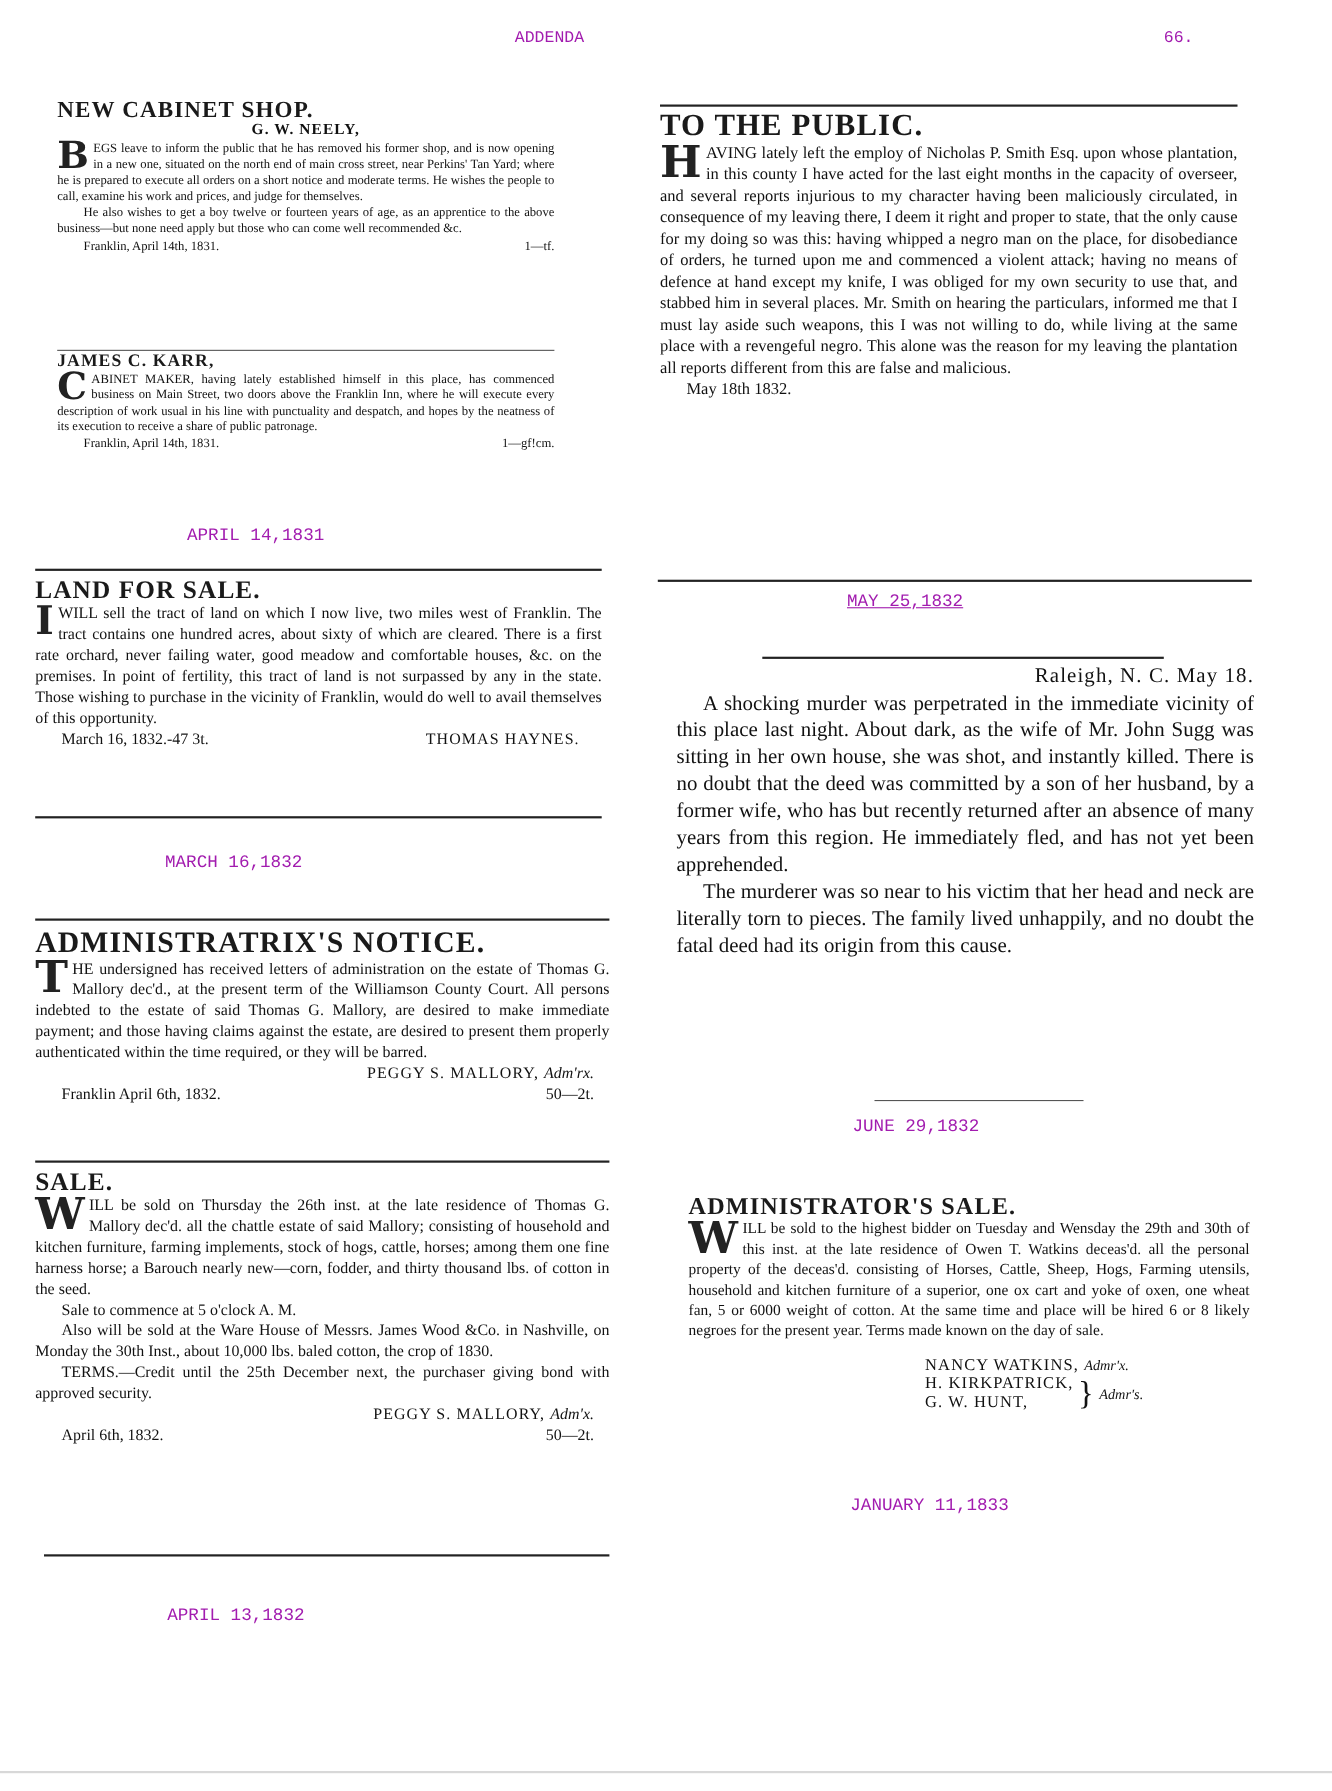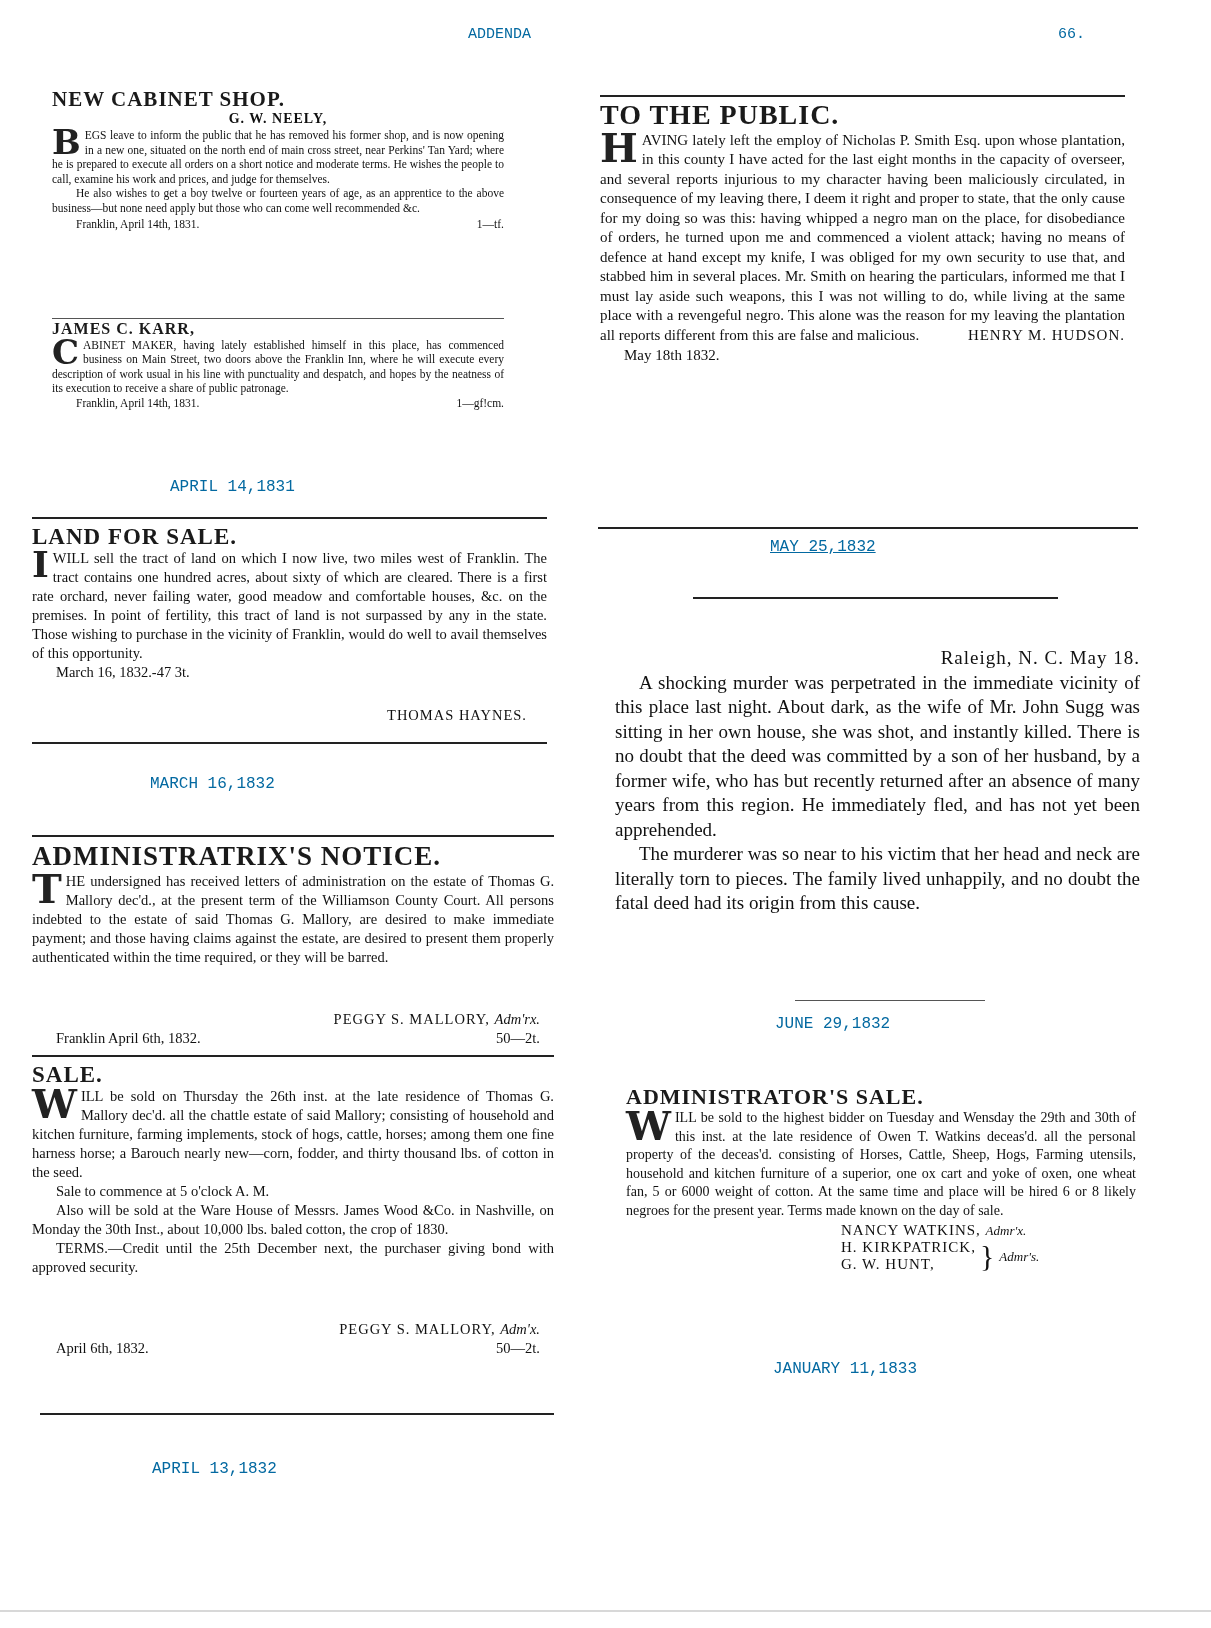--- a/index.html
+++ b/index.html
@@ -1,27 +1,27 @@
 <!DOCTYPE html>
 <html><head>
 <meta charset="utf-8">
 <style>
   html, body { margin: 0; padding: 0; background: #ffffff; }
   body { width: 1211px; height: 1628px; position: relative; overflow: hidden; color: #111; font-family: "Liberation Serif", "DejaVu Serif", serif; }
-  .mono { font-family: "Liberation Mono", "DejaVu Sans Mono", monospace; color: #0369a1; }
+  .mono { font-family: "Liberation Mono", "DejaVu Sans Mono", monospace; color: #a21caf; }
   .page-head { position: absolute; top: 26px; font-size: 15px; }
   .ad { position: absolute; }
   .ad-title { text-align: left; font-weight: bold; letter-spacing: 1px; margin: 0; line-height: 1.1; color: #1a1a1a; }
   .ad-sub { text-align: center; font-weight: bold; margin: 0; line-height: 1.1; letter-spacing: 1px; }
   .ad-body { text-align: justify; margin: 0; }
   .ad-body p { margin: 0; }
   .drop { float: left; font-weight: bold; font-family: "DejaVu Serif", serif; line-height: 0.85; margin-right: 4px; color: #222; }
   .indent { text-indent: 24px; }
   .row { display: flex; justify-content: space-between; padding-left: 24px; }
-  .sig { text-align: right; letter-spacing: 1px; margin-top: 43px; }
+  .sig { text-align: right; letter-spacing: 1px; }
   .sig i { letter-spacing: 0; }
   .rule { position: absolute; height: 2px; background: #222; }
   .rule.thin { height: 1px; background: #555; }
   .date { position: absolute; font-size: 16px; }
   .edge { position: absolute; left: 0; right: 0; top: 1610px; height: 2px; background: #d8d8d8; }
 </style>
 </head>
 <body>
 
 <div class="page-head mono" style="left:468px;">ADDENDA</div>
@@ -112,21 +112,20 @@
 
 <div class="date mono" style="left:152px; top:1460px;">APRIL 13,1832</div>
 
 <div class="rule" style="left:600px; top:95px; width:525px;"></div>
 <div class="ad" style="left:600px; top:100px; width:525px; font-size:15px; line-height:19.5px;">
   <h2 class="ad-title" style="font-size:28px;">TO THE PUBLIC.</h2>
   <div class="ad-body">
     <span class="drop" style="font-size:40px;">H</span>
     <p>AVING lately left the employ of Nicholas P. Smith Esq. upon whose plantation, in this county I have acted for the last eight months in the capacity of overseer, and several reports injurious to my character having been maliciously circulated, in consequence of my leaving there, I deem it right and proper to state, that the only cause for my doing so was this: having whipped a negro man on the place, for disobediance of orders, he turned upon me and commenced a violent attack; having no means of defence at hand except my knife, I was obliged for my own security to use that, and stabbed him in several places. Mr. Smith on hearing the particulars, informed me that I must lay aside such weapons, this I was not willing to do, while living at the same place with a revengeful negro. This alone was the reason for my leaving the plantation all reports different from this are false and malicious.</p>
   </div>
-  <div class="sig" style="margin-top:-19px;">HENRY M. HUDSON.</div>
   <div style="padding-left:24px;">May 18th 1832.</div>
 </div>
 <div class="rule" style="left:598px; top:527px; width:540px;"></div>
 
 <div class="date mono" style="left:770px; top:538px;text-decoration:underline;">MAY 25,1832</div>
 <div class="rule" style="left:693px; top:597px; width:365px;"></div>
 
 <div class="ad" style="left:615px; top:603px; width:525px; font-size:19px; line-height:24.5px;">
   <div class="sig">Raleigh, N. C. May 18.</div>
   <div class="ad-body">
@@ -137,21 +136,21 @@
 <div class="rule thin" style="left:795px; top:1000px; width:190px;"></div>
 
 <div class="date mono" style="left:775px; top:1015px;">JUNE 29,1832</div>
 
 <div class="ad" style="left:626px; top:1085px; width:510px; font-size:14px; line-height:18.5px;">
   <h2 class="ad-title" style="font-size:22px;">ADMINISTRATOR'S SALE.</h2>
   <div class="ad-body">
     <span class="drop" style="font-size:40px;">W</span>
     <p>ILL be sold to the highest bidder on Tuesday and Wensday the 29th and 30th of this inst. at the late residence of Owen T. Watkins deceas'd. all the personal property of the deceas'd. consisting of Horses, Cattle, Sheep, Hogs, Farming utensils, household and kitchen furniture of a superior, one ox cart and yoke of oxen, one wheat fan, 5 or 6000 weight of cotton. At the same time and place will be hired 6 or 8 likely negroes for the present year. Terms made known on the day of sale.</p>
   </div>
-  <div style="margin-left:215px; margin-top:2px; font-size:15px; line-height:17px; letter-spacing:1px;">
+  <div style="margin-left:215px; margin-top:12px; font-size:15px; line-height:17px; letter-spacing:1px;">
     <div>
       <span>NANCY WATKINS,</span>
       <i style="letter-spacing:0; font-size:13px;">Admr'x.</i>
     </div>
     <div style="display:flex; align-items:center;">
       <div>
         <div>H. KIRKPATRICK,</div>
         <div>G. W. HUNT,</div>
       </div>
       <span style="font-size:30px; line-height:30px; margin:0 4px;">}</span>

